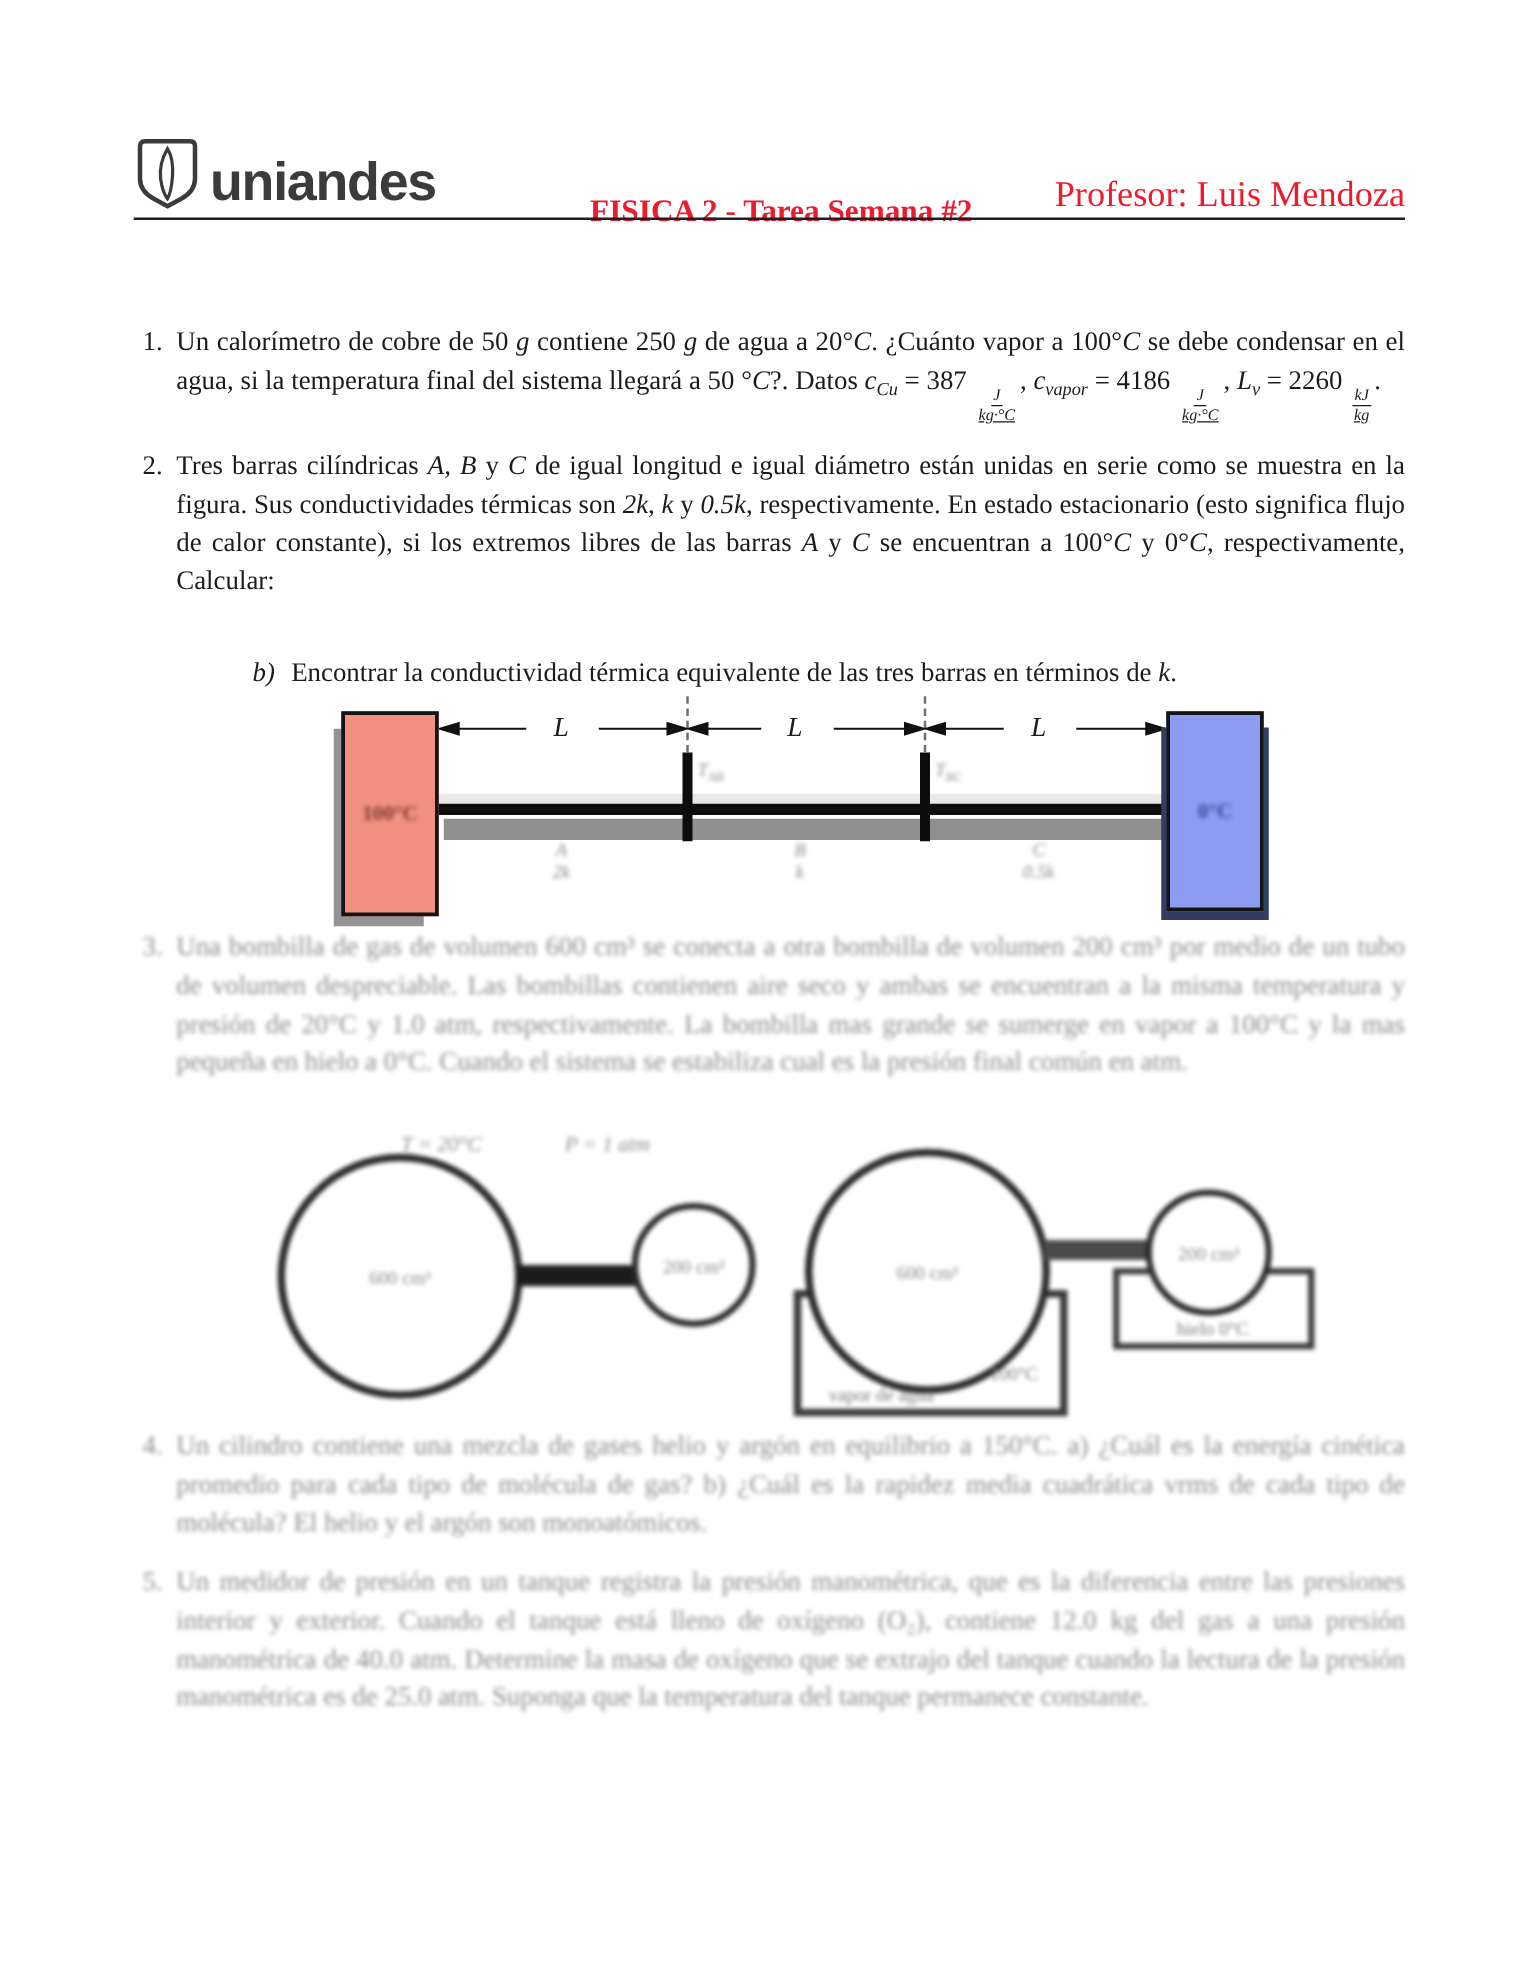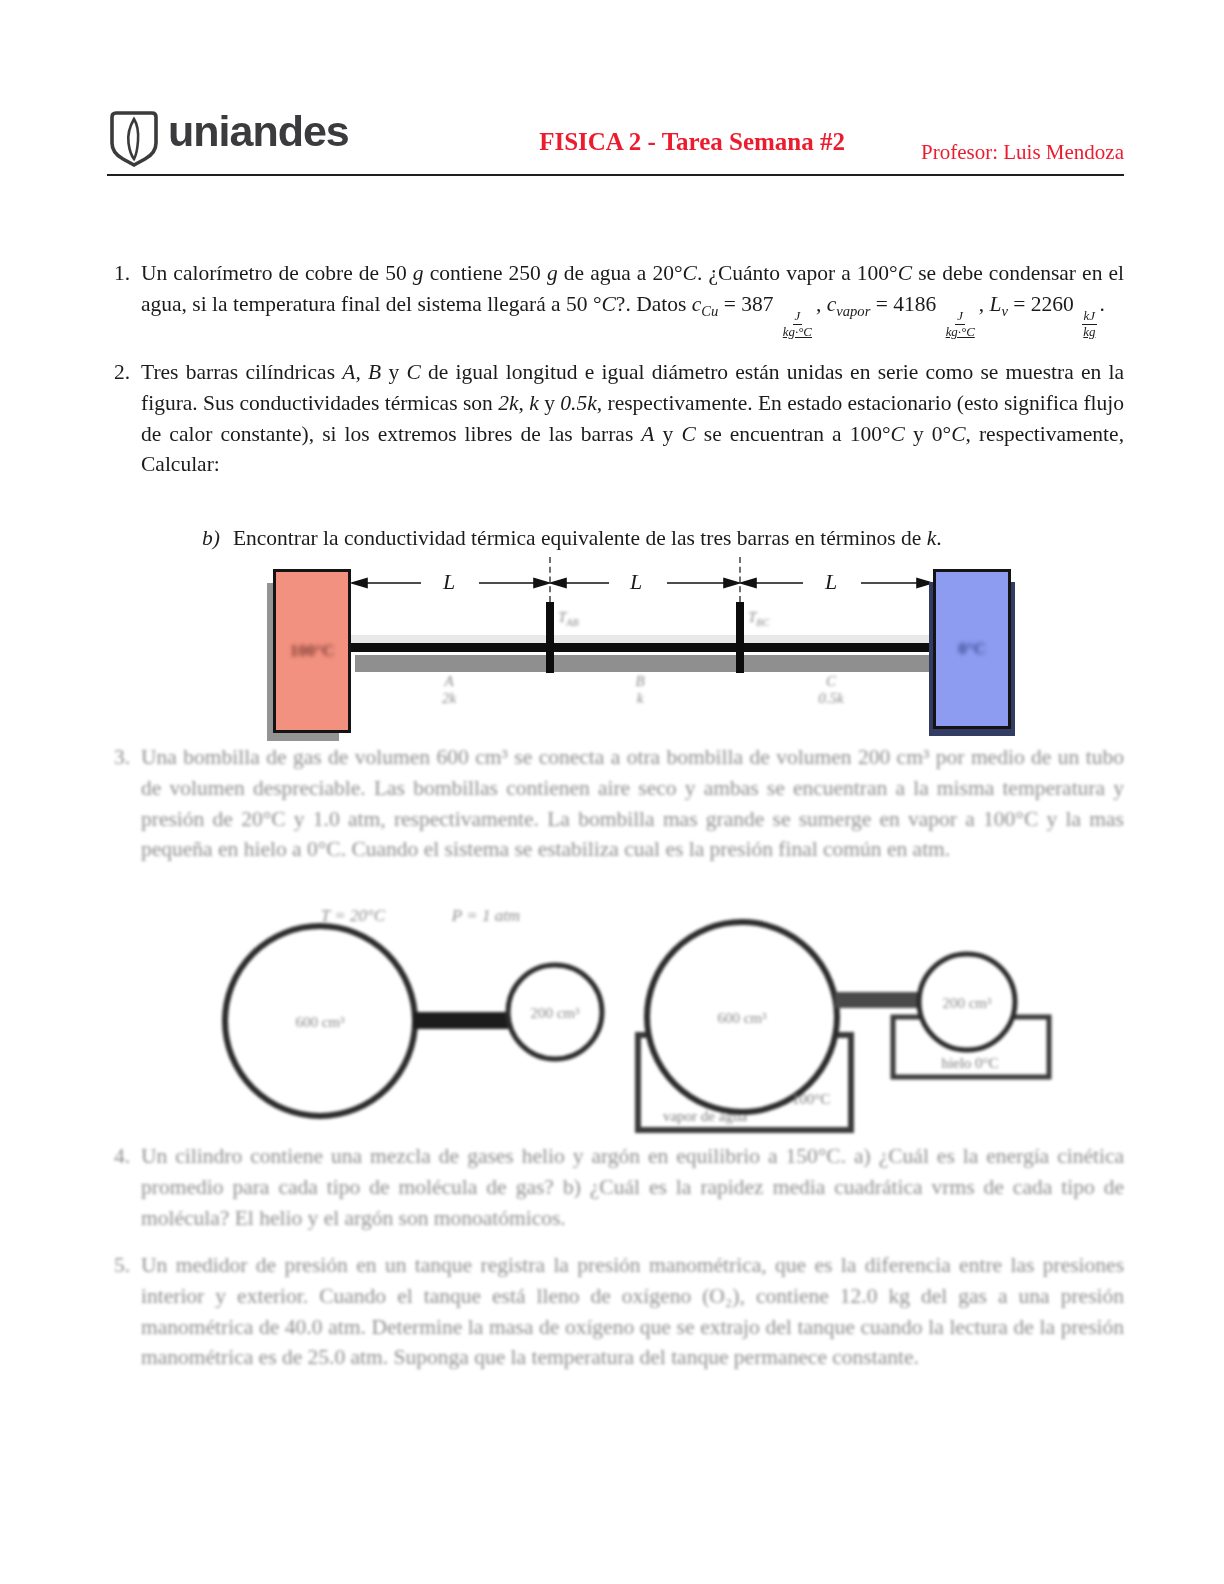--- a/index.html
+++ b/index.html
@@ -1,25 +1,25 @@
 <!DOCTYPE html>
 <html><head>
 <meta charset="utf-8">
 <style>
   html,body{margin:0;padding:0;background:#ffffff;}
   .page{position:relative;width:1224px;height:1584px;background:#fff;overflow:hidden;
         font-family:"Liberation Serif","DejaVu Serif",serif;color:#1b1b1b;}
 
   
-  .logo{position:absolute;left:106px;top:110px;display:flex;align-items:flex-start;gap:6px;}
+  .logo{position:absolute;left:106px;top:110px;display:flex;align-items:flex-end;gap:6px;}
   .logo-text{font-family:"Liberation Sans","DejaVu Sans",sans-serif;font-size:43px;font-weight:600;
              color:#3b3b3d;letter-spacing:-1px;line-height:1;}
-  .doc-title{position:absolute;left:405px;width:440px;top:128px;text-align:right;
+  .doc-title{position:absolute;left:405px;width:440px;top:156px;text-align:center;
              font-size:25px;font-weight:bold;color:#ed1b2e;}
-  .professor{position:absolute;right:100px;top:140px;font-size:21px;color:#ed1b2e;text-align:right;}
+  .professor{position:absolute;right:100px;top:140px;font-size:29px;color:#ed1b2e;text-align:right;}
   .rule{position:absolute;left:107px;top:174px;width:1017px;height:2.4px;background:#1f1f1f;}
 
   
   .prob{position:absolute;left:108px;width:1016px;font-size:21.5px;line-height:30.8px;}
   .pnum{position:absolute;left:6px;top:0;}
   .ptxt{display:block;margin-left:33px;text-align:justify;}
   .subitem{position:absolute;left:163px;width:930px;font-size:21.5px;line-height:30px;}
   .subitem .marker{font-style:italic;margin-right:13px;}
   .it{font-style:italic;}
   .sub{font-size:0.68em;vertical-align:-0.38em;margin-top:36px;}

